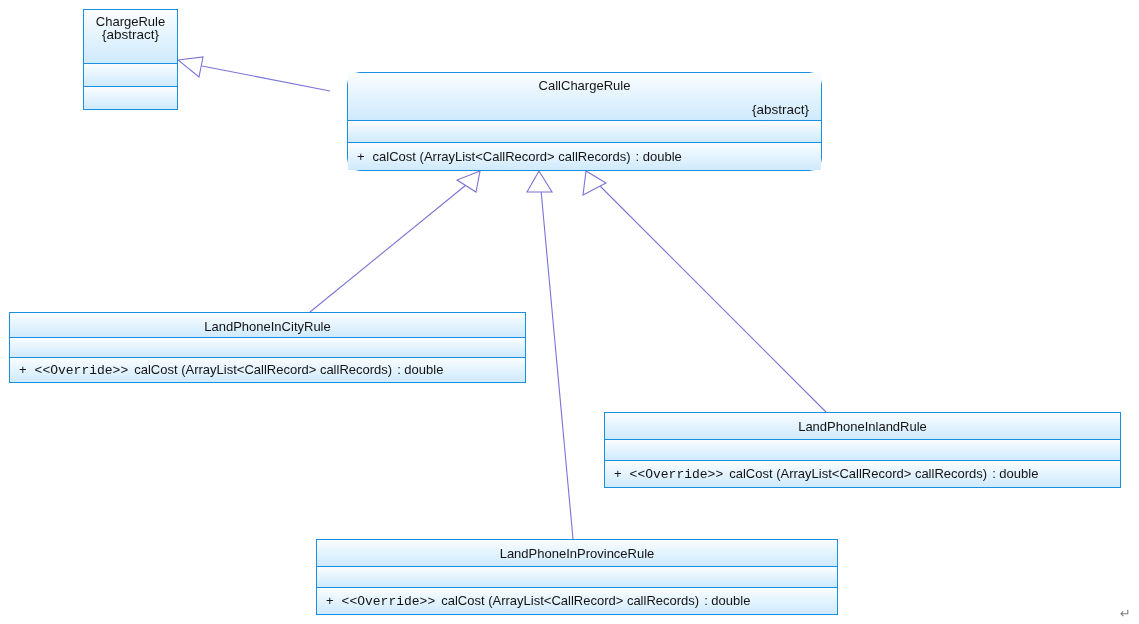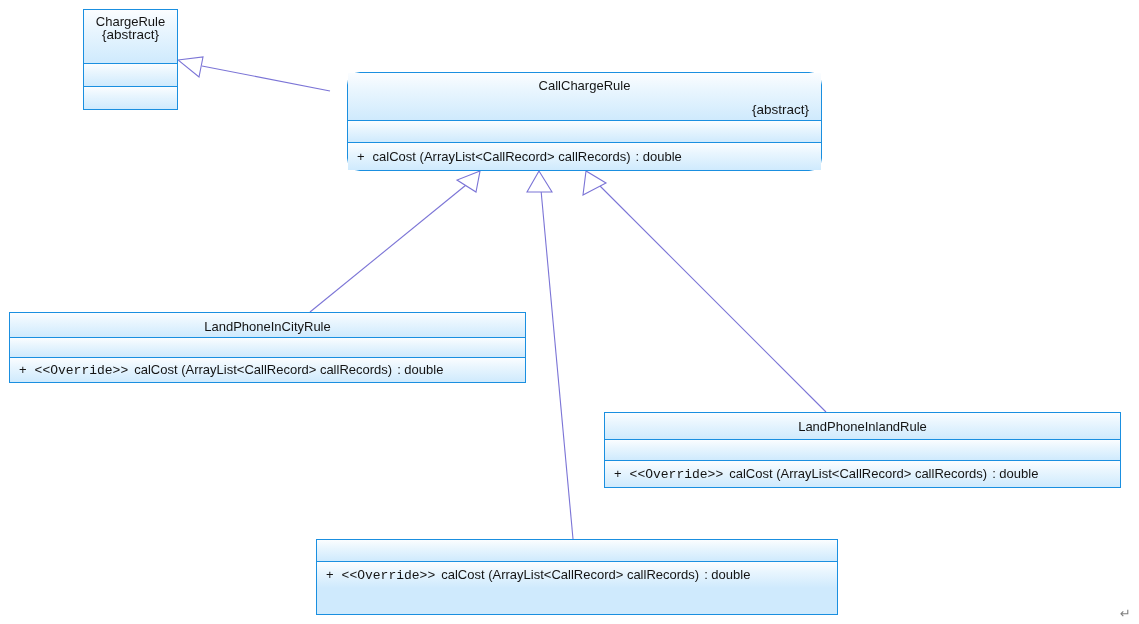--- a/index.html
+++ b/index.html
@@ -204,20 +204,23 @@
     </div>
     <div class="compartment c-attrs"></div>
     <div class="compartment c-ops">
       <div class="op-row">
         <span class="op-vis">+</span><span class="op-stereo">&lt;&lt;Override&gt;&gt;</span><span class="op-sig">calCost (ArrayList&lt;CallRecord&gt; callRecords)</span><span class="op-ret">: double</span>
       </div>
     </div>
   </div>
 
   <div class="uml-class" id="cls-inprovince">
+    <div class="compartment c-name">
+      <div class="title-line">LandPhoneInProvinceRule</div>
+    </div>
     <div class="compartment c-attrs"></div>
     <div class="compartment c-ops">
       <div class="op-row">
         <span class="op-vis">+</span><span class="op-stereo">&lt;&lt;Override&gt;&gt;</span><span class="op-sig">calCost (ArrayList&lt;CallRecord&gt; callRecords)</span><span class="op-ret">: double</span>
       </div>
     </div>
   </div>
 
   <div id="pilcrow">↵</div>
 

